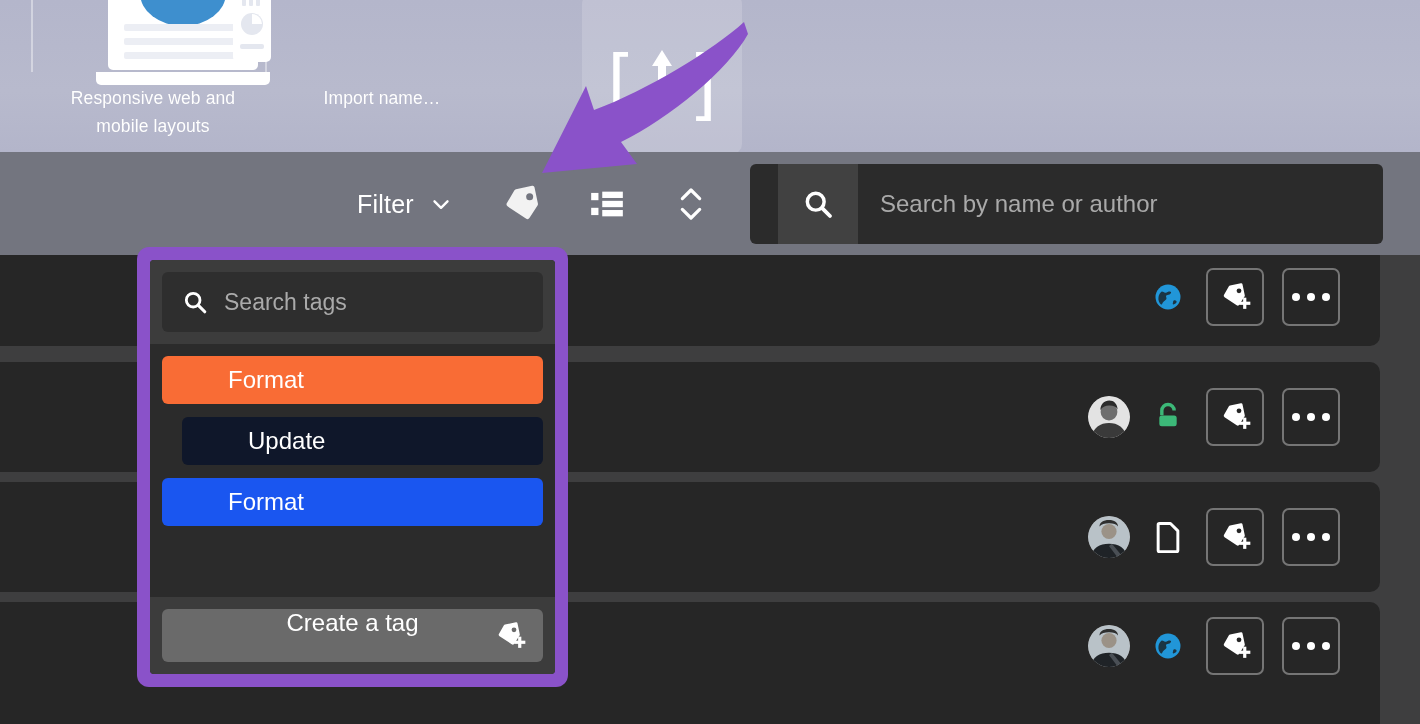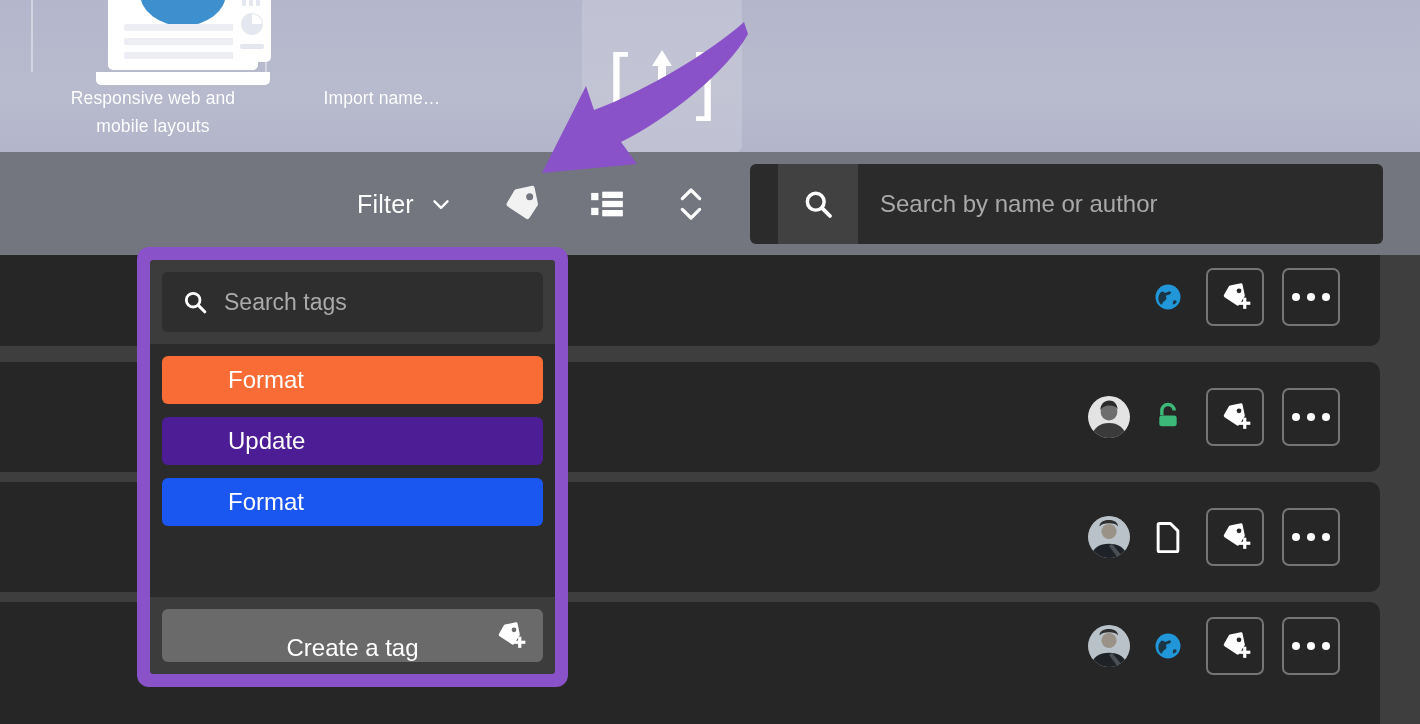--- a/index.html
+++ b/index.html
@@ -164,21 +164,21 @@
   .tag-pill {
     height: 48px; border-radius: 6px; border: 0;
     display: flex; align-items: center; padding-left: 66px;
     color: #ffffff; font-size: 24px; cursor: pointer;
     font-family: "Liberation Sans", sans-serif; text-align: left;
   }
   .tag-footer { padding: 12px; background: #3c3c3c; }
   .create-tag-btn {
     width: 100%; height: 53px; border: 0; border-radius: 6px;
     background: #6a6a6a; color: #ffffff; font-size: 24px;
-    display: flex; align-items: flex-end; justify-content: center;
+    display: flex; align-items: flex-start; justify-content: center;
     gap: 0; cursor: pointer; position: relative;
     font-family: "Liberation Sans", sans-serif;
   }
   .create-tag-btn .ct-ico { position: absolute; right: 17px; top: 50%;
     transform: translateY(-50%); display:flex; }
 </style>
 </head>
 <body>
 
 <div id="app">
@@ -435,21 +435,21 @@
               <circle cx="10.3" cy="10.3" r="6.3" fill="none" stroke="#ffffff" stroke-width="2.6"></circle>
               <line x1="15.1" y1="15.1" x2="21" y2="21" stroke="#ffffff" stroke-width="2.9" stroke-linecap="round"></line>
             </svg>
           </span>
           <input class="tag-search-input" type="text" value="" placeholder="Search tags" style="">
         </div>
       </div>
 
       <div class="tag-list">
         <button class="tag-pill" style="background:#f96c35;">Format</button>
-        <button class="tag-pill" style="background:#4c1d95;">Update</button>
+        <button class="tag-pill" style="background:#0f172a;margin-left:20px;">Update</button>
         <button class="tag-pill" style="background:#1a56f0;">Format</button>
       </div>
 
       <div class="tag-footer">
         <button class="create-tag-btn">
           <span>Create a tag</span>
           <span class="ct-ico">
             <svg width="32" height="32" viewBox="0 0 24 24">
               <path d="M10.3 2.6 H20.2 a1.2 1.2 0 0 1 1.2 1.2 v9.9 a1.6 1.6 0 0 1-.47 1.13
                        l-6.2 6.2 a1.6 1.6 0 0 1-2.26 0 L3.37 11.73 a1.6 1.6 0 0 1 0-2.26

